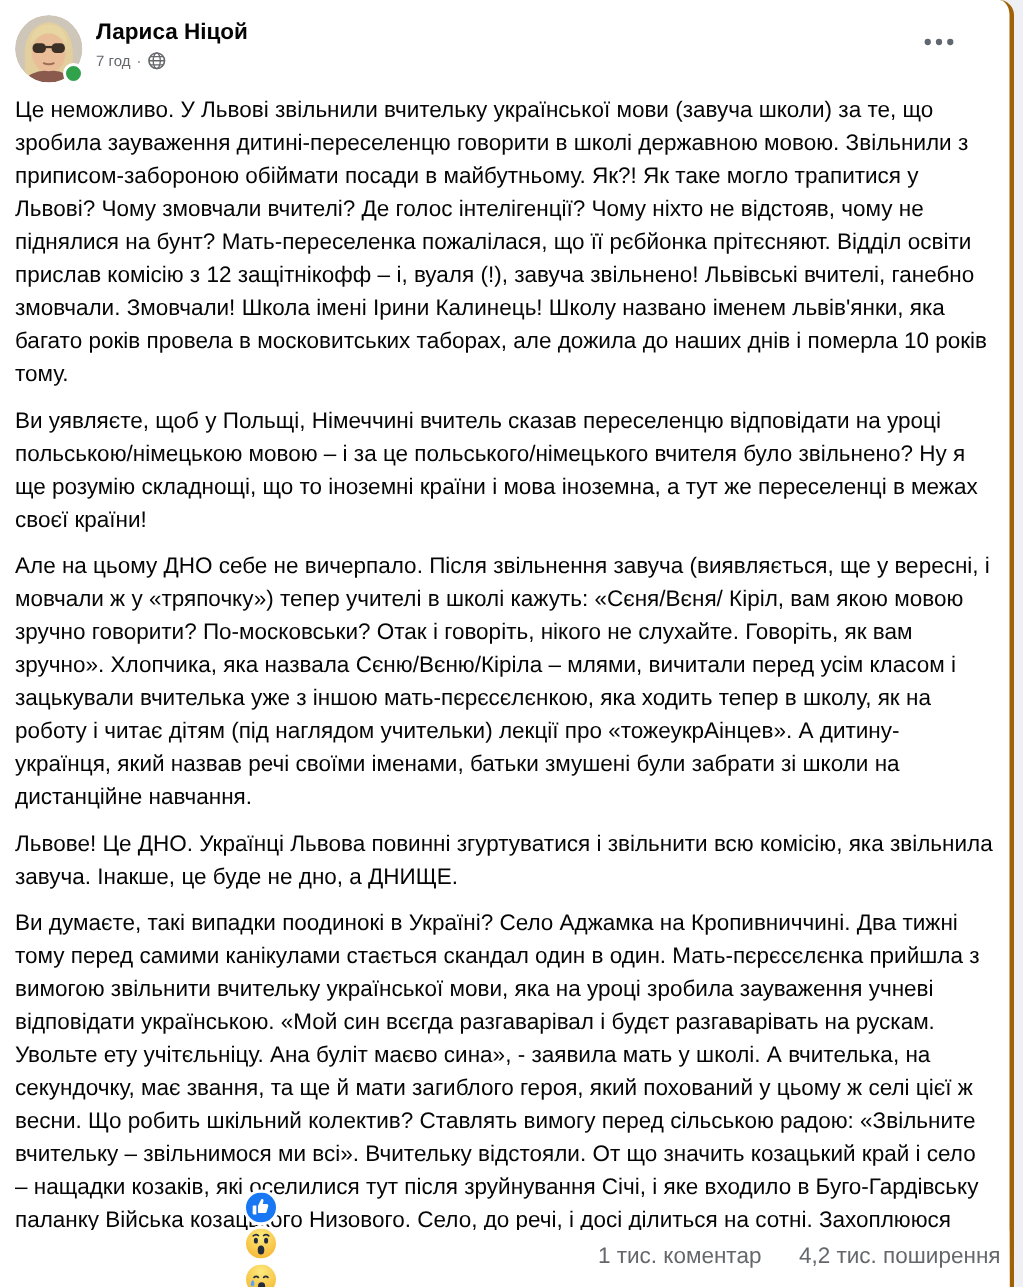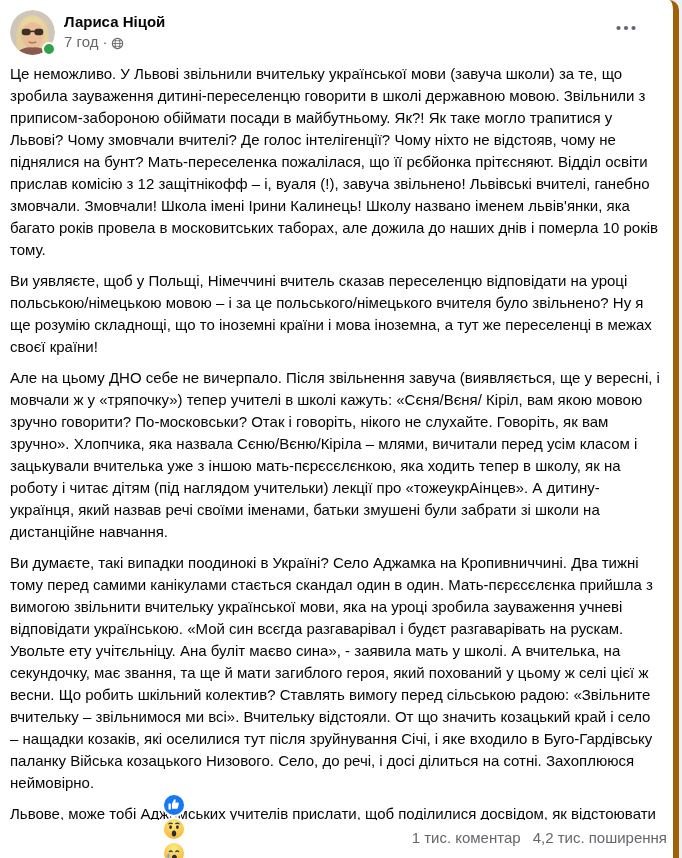--- a/index.html
+++ b/index.html
@@ -11,21 +11,21 @@
   .viewport{
     position:relative;
     width:682px;height:858px;
     overflow:hidden;
     background:#eef0f3;
   }
   .post-card{
     position:absolute;left:0;top:0;
     width:673px;height:858px;
     background:#ffffff;
-    border-right:6px solid #a16207;
+    border-right:3px solid #a16207;
     border-radius:0 10px 0 0;
     overflow:hidden;
   }
   
   .post-header{
     display:flex;align-items:flex-start;
     padding:10px 10px 0 10px;
   }
   .avatar-wrap{
     position:relative;width:45px;height:45px;flex:0 0 45px;
@@ -37,23 +37,23 @@
     width:10px;height:10px;border-radius:50%;
     background:#31a24c;border:2px solid #fff;
   }
   .header-text{margin-left:9px;padding-top:2px;}
   .author-name{
     font-size:15px;font-weight:700;color:#050505;
     text-decoration:none;display:inline-block;line-height:19px;
     cursor:pointer;
   }
   .meta-line{
-    display:flex;align-items:flex-end;gap:4px;
+    display:flex;align-items:flex-start;gap:4px;
     margin-top:3px;
-    font-size:15px;color:#65676b;line-height:16px;
+    font-size:10px;color:#65676b;line-height:16px;
   }
   .menu-btn{
     margin-left:auto;margin-right:22px;margin-top:10px;
     background:none;border:none;padding:4px;cursor:pointer;
     display:flex;align-items:center;
   }
   
   .post-body{
     padding:8px 11px 0 10px;
     font-size:15px;line-height:22px;color:#050505;
@@ -72,21 +72,21 @@
     border:2px solid #fff;margin-right:-5px;
     position:relative;background:#fff;
   }
   .rx svg{display:block;width:20px;height:20px;}
   .rx.z3{z-index:3}.rx.z2{z-index:2}.rx.z1{z-index:1}
   .rx-names{
     margin-left:11px;color:#65676b;font-size:15px;cursor:pointer;
     white-space:nowrap;
   }
   .counts{
-    margin-left:auto;display:flex;gap:12px;
+    margin-left:auto;display:flex;gap:25px;
     color:#65676b;font-size:15px;white-space:nowrap;
   }
   .counts span{cursor:pointer;}
 </style>
 </head>
 <body>
 
 <div class="viewport">
   <article class="post-card">
 
@@ -134,20 +134,21 @@
           <circle cx="11" cy="4" r="2.1" fill="#606770"></circle>
           <circle cx="18.5" cy="4" r="2.1" fill="#606770"></circle>
         </svg>
       </button>
     </header>
 
     <div class="post-body">
       <p>Це неможливо. У Львові звільнили вчительку української мови (завуча школи) за те, що зробила зауваження дитині-переселенцю говорити в школі державною мовою. Звільнили з приписом-забороною обіймати посади в майбутньому. Як?! Як таке могло трапитися у Львові? Чому змовчали вчителі? Де голос інтелігенції? Чому ніхто не відстояв, чому не піднялися на бунт? Мать-переселенка пожалілася, що її рєбйонка прітєсняют. Відділ освіти прислав комісію з 12 защітнікофф – і, вуаля (!), завуча звільнено! Львівські вчителі, ганебно змовчали. Змовчали! Школа імені Ірини Калинець! Школу названо іменем львів'янки, яка багато років провела в московитських таборах, але дожила до наших днів і померла 10 років тому.</p>
       <p>Ви уявляєте, щоб у Польщі, Німеччині вчитель сказав переселенцю відповідати на уроці польською/німецькою мовою – і за це польського/німецького вчителя було звільнено?  Ну я ще розумію складнощі, що то іноземні країни і мова іноземна, а тут же переселенці в межах своєї країни!</p>
       <p>Але на цьому ДНО себе не вичерпало. Після звільнення завуча (виявляється, ще у вересні, і мовчали ж у «тряпочку») тепер учителі в школі кажуть: «Сєня/Вєня/ Кіріл, вам якою мовою зручно говорити? По-московськи? Отак і говоріть, нікого не слухайте. Говоріть, як вам зручно». Хлопчика, яка назвала Сєню/Вєню/Кіріла – млями, вичитали перед усім класом і зацькували вчителька уже з іншою мать-пєрєсєлєнкою, яка ходить тепер в школу, як на роботу і читає дітям (під наглядом учительки) лекції про «тожеукрАінцев». А дитину-українця, який назвав речі своїми іменами, батьки змушені були забрати зі школи на дистанційне навчання.</p>
+      <p>Львове! Це ДНО. Українці Львова повинні згуртуватися і звільнити всю комісію, яка звільнила завуча. Інакше, це буде не дно, а ДНИЩЕ.</p>
       <p>Ви думаєте, такі випадки поодинокі в Україні? Село Аджамка на Кропивниччині. Два тижні тому перед самими канікулами стається скандал один в один. Мать-пєрєсєлєнка прийшла з вимогою звільнити вчительку української мови, яка на уроці зробила зауваження учневі відповідати українською. «Мой син всєгда разгаварівал і будєт разгаварівать на рускам. Увольте ету учітєльніцу. Ана буліт маєво сина», - заявила мать у школі. А вчителька, на секундочку, має звання, та ще й мати загиблого героя, який похований у цьому ж селі цієї ж весни. Що робить шкільний колектив? Ставлять вимогу перед сільською радою: «Звільните вчительку – звільнимося ми всі». Вчительку відстояли. От що значить козацький край і село – нащадки козаків, які оселилися тут після зруйнування Січі, і яке входило в Буго-Гардівську паланку Війська козацького Низового. Село, до речі, і досі ділиться на сотні. Захоплююся неймовірно.</p>
       <p>Львове, може тобі Аджамських учителів прислати, щоб поділилися досвідом, як відстоювати своїх? Господи, невже фраза «Львів зогнив» - це правда? Не вірюююююю!</p>
     </div>
 
     <footer class="engagement">
       <div class="reactions">
         <span class="rx z3">
           <svg viewBox="0 0 20 20">
             <circle cx="10" cy="10" r="10" fill="#1877f2"></circle>
             <path fill="#ffffff" d="M5 8.6h1.9v6H5a.55.55 0 0 1-.55-.55V9.15A.55.55 0 0 1 5 8.6zm3 5.5V8.8l2-4a.88.88 0 0 1 1.66.5l-.42 2.3h2.5c.76 0 1.3.72 1.1 1.45l-1 3.6c-.17.62-.74 1.05-1.38 1.05H8.55a.55.55 0 0 1-.55-.55z"></path>

